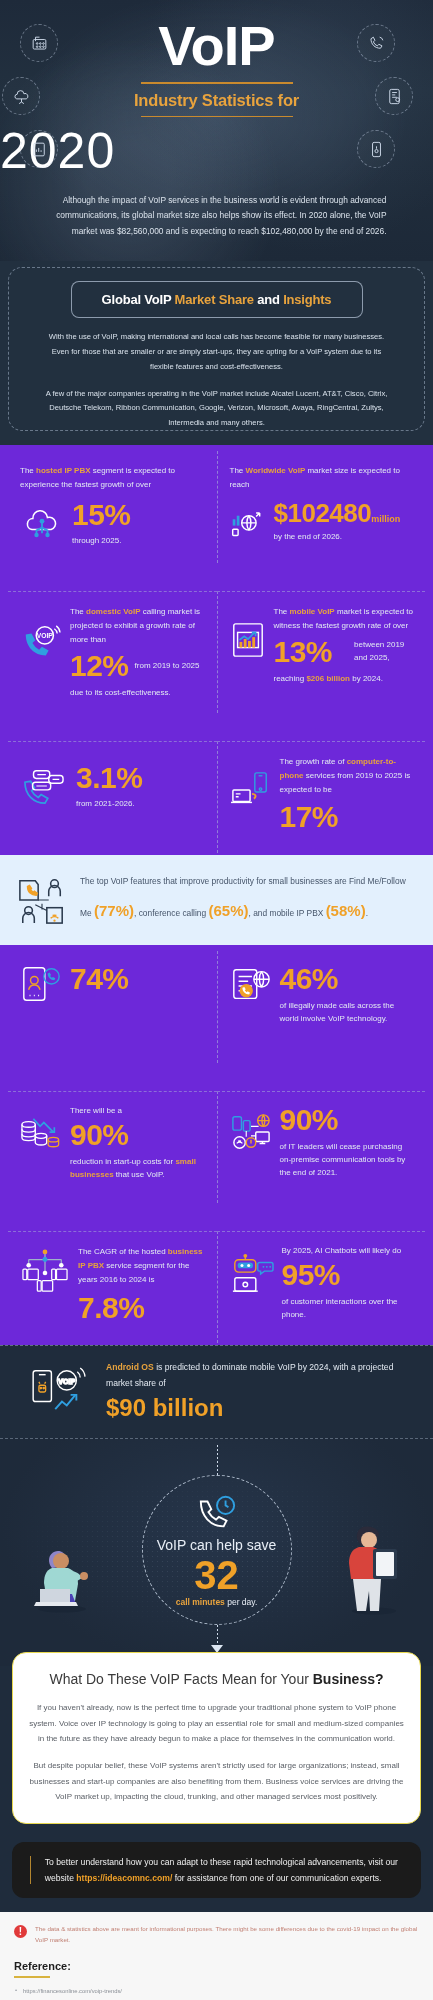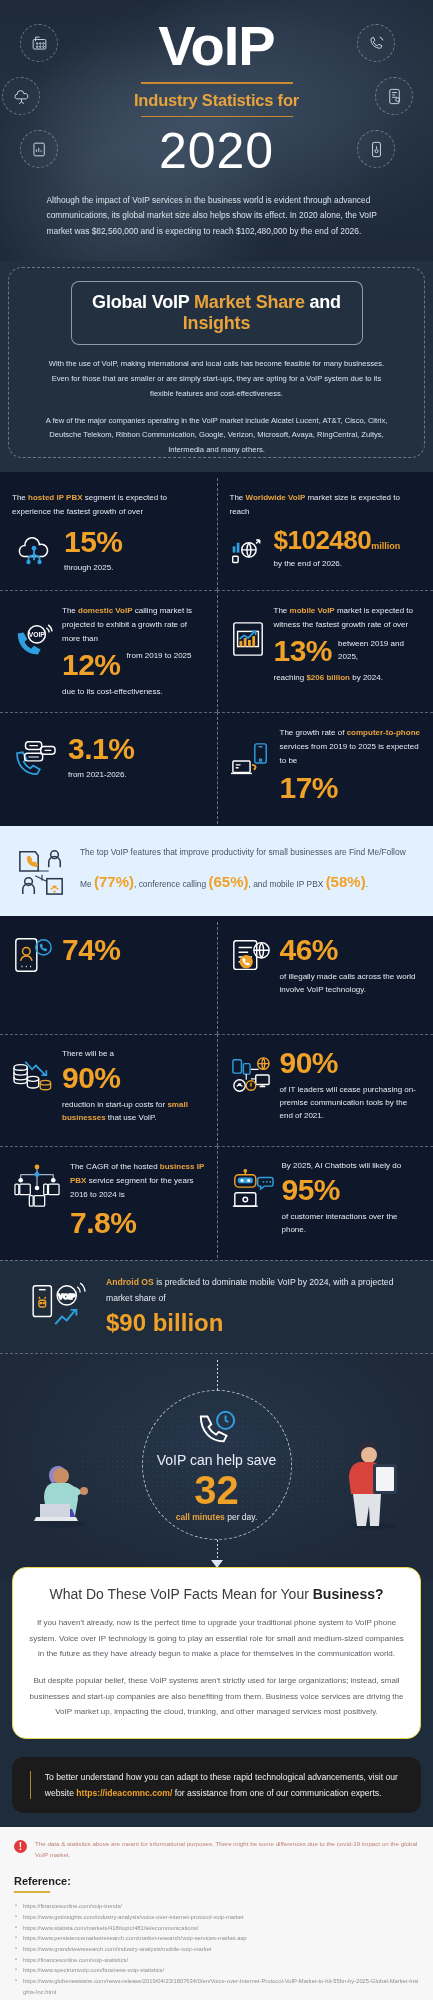--- a/index.html
+++ b/index.html
@@ -42,32 +42,31 @@
   .rule { width: 152px; height: 1.5px; background: #c98a2e; margin: 0 auto; }
   .hero-sub {
     text-align: center;
     font-size: 16.5px;
     font-weight: 700;
     color: #e8a33d;
     padding: 7px 0 6px;
     letter-spacing: -0.2px;
   }
   .hero-year {
-    text-align: center;
     font-size: 50px;
     font-weight: 400;
     color: #ffffff;
     line-height: 1.15;
     margin-top: 6px;
     letter-spacing: 1px;
   }
   .hero-intro {
     margin: 12px auto 0;
     width: 340px;
-    text-align: left;
+    text-align: right;
     font-size: 8.4px;
     line-height: 1.85;
     color: #dbe3ec;
   }
 
   
   .chain { position: absolute; top: 24px; z-index: 3; }
   .chain.left { left: 20px; }
   .chain.right { right: 20px; }
   .node {
@@ -95,40 +94,40 @@
   }
   .pill {
     position: relative; z-index: 2;
     margin: 6px auto 0;
     width: 292px;
     border: 1px solid rgba(200,214,232,0.65);
     border-radius: 8px;
     background: #22303f;
     padding: 10px 6px;
     text-align: center;
-    font-size: 18px;
+    font-size: 13px;
     font-weight: 700;
     letter-spacing: -0.2px;
   }
   .pill .amber { color: #e8a33d; }
   .band-p {
     position: relative; z-index: 2;
     width: 348px; margin: 12px auto 0;
     text-align: center;
     font-size: 7.6px;
     line-height: 1.95;
     color: #d9e2ec;
   }
 
   
-  .statsec { background: #0f172a; padding: 6px 0 2px; }
+  .statsec { background: #6d28d9; padding: 6px 8px 2px; }
   .grid { display: grid; grid-template-columns: 1fr 1fr; }
   .cell { padding: 13px 12px 13px; position: relative; min-height: 112px; }
   .cell.bl { border-left: 1px dashed rgba(178,195,216,0.55); }
-  .cell.bt { border-top: 1px dashed rgba(178,195,216,0.45); }
+  .cell.bt { border-top: 1px dashed rgba(178,195,216,0.45); margin-top: 28px; }
   .cell-txt { font-size: 8px; line-height: 1.75; color: #e3eaf2; }
   .amber { color: #e8a33d; }
   .b { font-weight: 700; }
   .big {
     font-size: 30px; font-weight: 700; color: #f0a128;
     line-height: 1.0; letter-spacing: -0.5px;
   }
   .big.sm { font-size: 26px; }
   .row { display: flex; align-items: center; gap: 8px; }
   .rowtop { display:flex; align-items:flex-start; gap: 8px; }
@@ -378,21 +377,21 @@
               <path d="M6 12c0 13 9 22 21 22l3-5-7-4-3 3a17 17 0 0 1-7-7l3-3-4-7-6 1z" fill="#2f9fe0"></path>
               <circle cx="26" cy="13" r="9" fill="none" stroke="#ffffff" stroke-width="1.6"></circle>
               <text x="26" y="16" font-size="7" fill="#ffffff" text-anchor="middle" font-family="Liberation Sans, sans-serif" font-weight="700">VOIP</text>
               <path d="M36 6a7 7 0 0 1 3 5M38 3a10 10 0 0 1 4 7" stroke="#ffffff" stroke-width="1.4" fill="none"></path>
             </svg>
           </span>
           <div style="flex:1">
             <div class="cell-txt">
               <span>The </span><span class="amber b">domestic VoIP</span><span> calling market is projected to exhibit a growth rate of more than</span>
             </div>
-            <div style="display:flex;align-items:flex-start;gap:6px;margin-top:4px">
+            <div style="display:flex;align-items:center;gap:6px;margin-top:4px">
               <span class="big">12%</span>
               <span class="mini">from 2019 to 2025</span>
             </div>
             <div class="mini" style="margin-top:6px">due to its cost-effectiveness.</div>
           </div>
         </div>
       </div>
 
       <div class="cell bl bt">
         <div class="rowtop">
@@ -405,21 +404,21 @@
               <rect x="19" y="21" width="3" height="7" fill="#f0a128" stroke="none"></rect>
               <rect x="23.5" y="17" width="3" height="11" fill="#f0a128" stroke="none"></rect>
               <path d="M10 20l5-4 4 3 7-7" stroke="#2f9fe0" stroke-width="1.8"></path>
               <path d="M23 12h4v4" stroke="#2f9fe0" stroke-width="1.8"></path>
             </svg>
           </span>
           <div style="flex:1">
             <div class="cell-txt">
               <span>The </span><span class="amber b">mobile VoIP</span><span> market is expected to witness the fastest growth rate of over</span>
             </div>
-            <div style="display:flex;align-items:center;gap:6px;margin-top:4px">
+            <div style="display:flex;align-items:center;gap:22px;margin-top:4px">
               <span class="big">13%</span>
               <span class="mini">between 2019 and 2025,</span>
             </div>
             <div class="mini" style="margin-top:6px">
               <span>reaching </span><span class="amber b">$206 billion</span><span> by 2024.</span>
             </div>
           </div>
         </div>
       </div>
 

